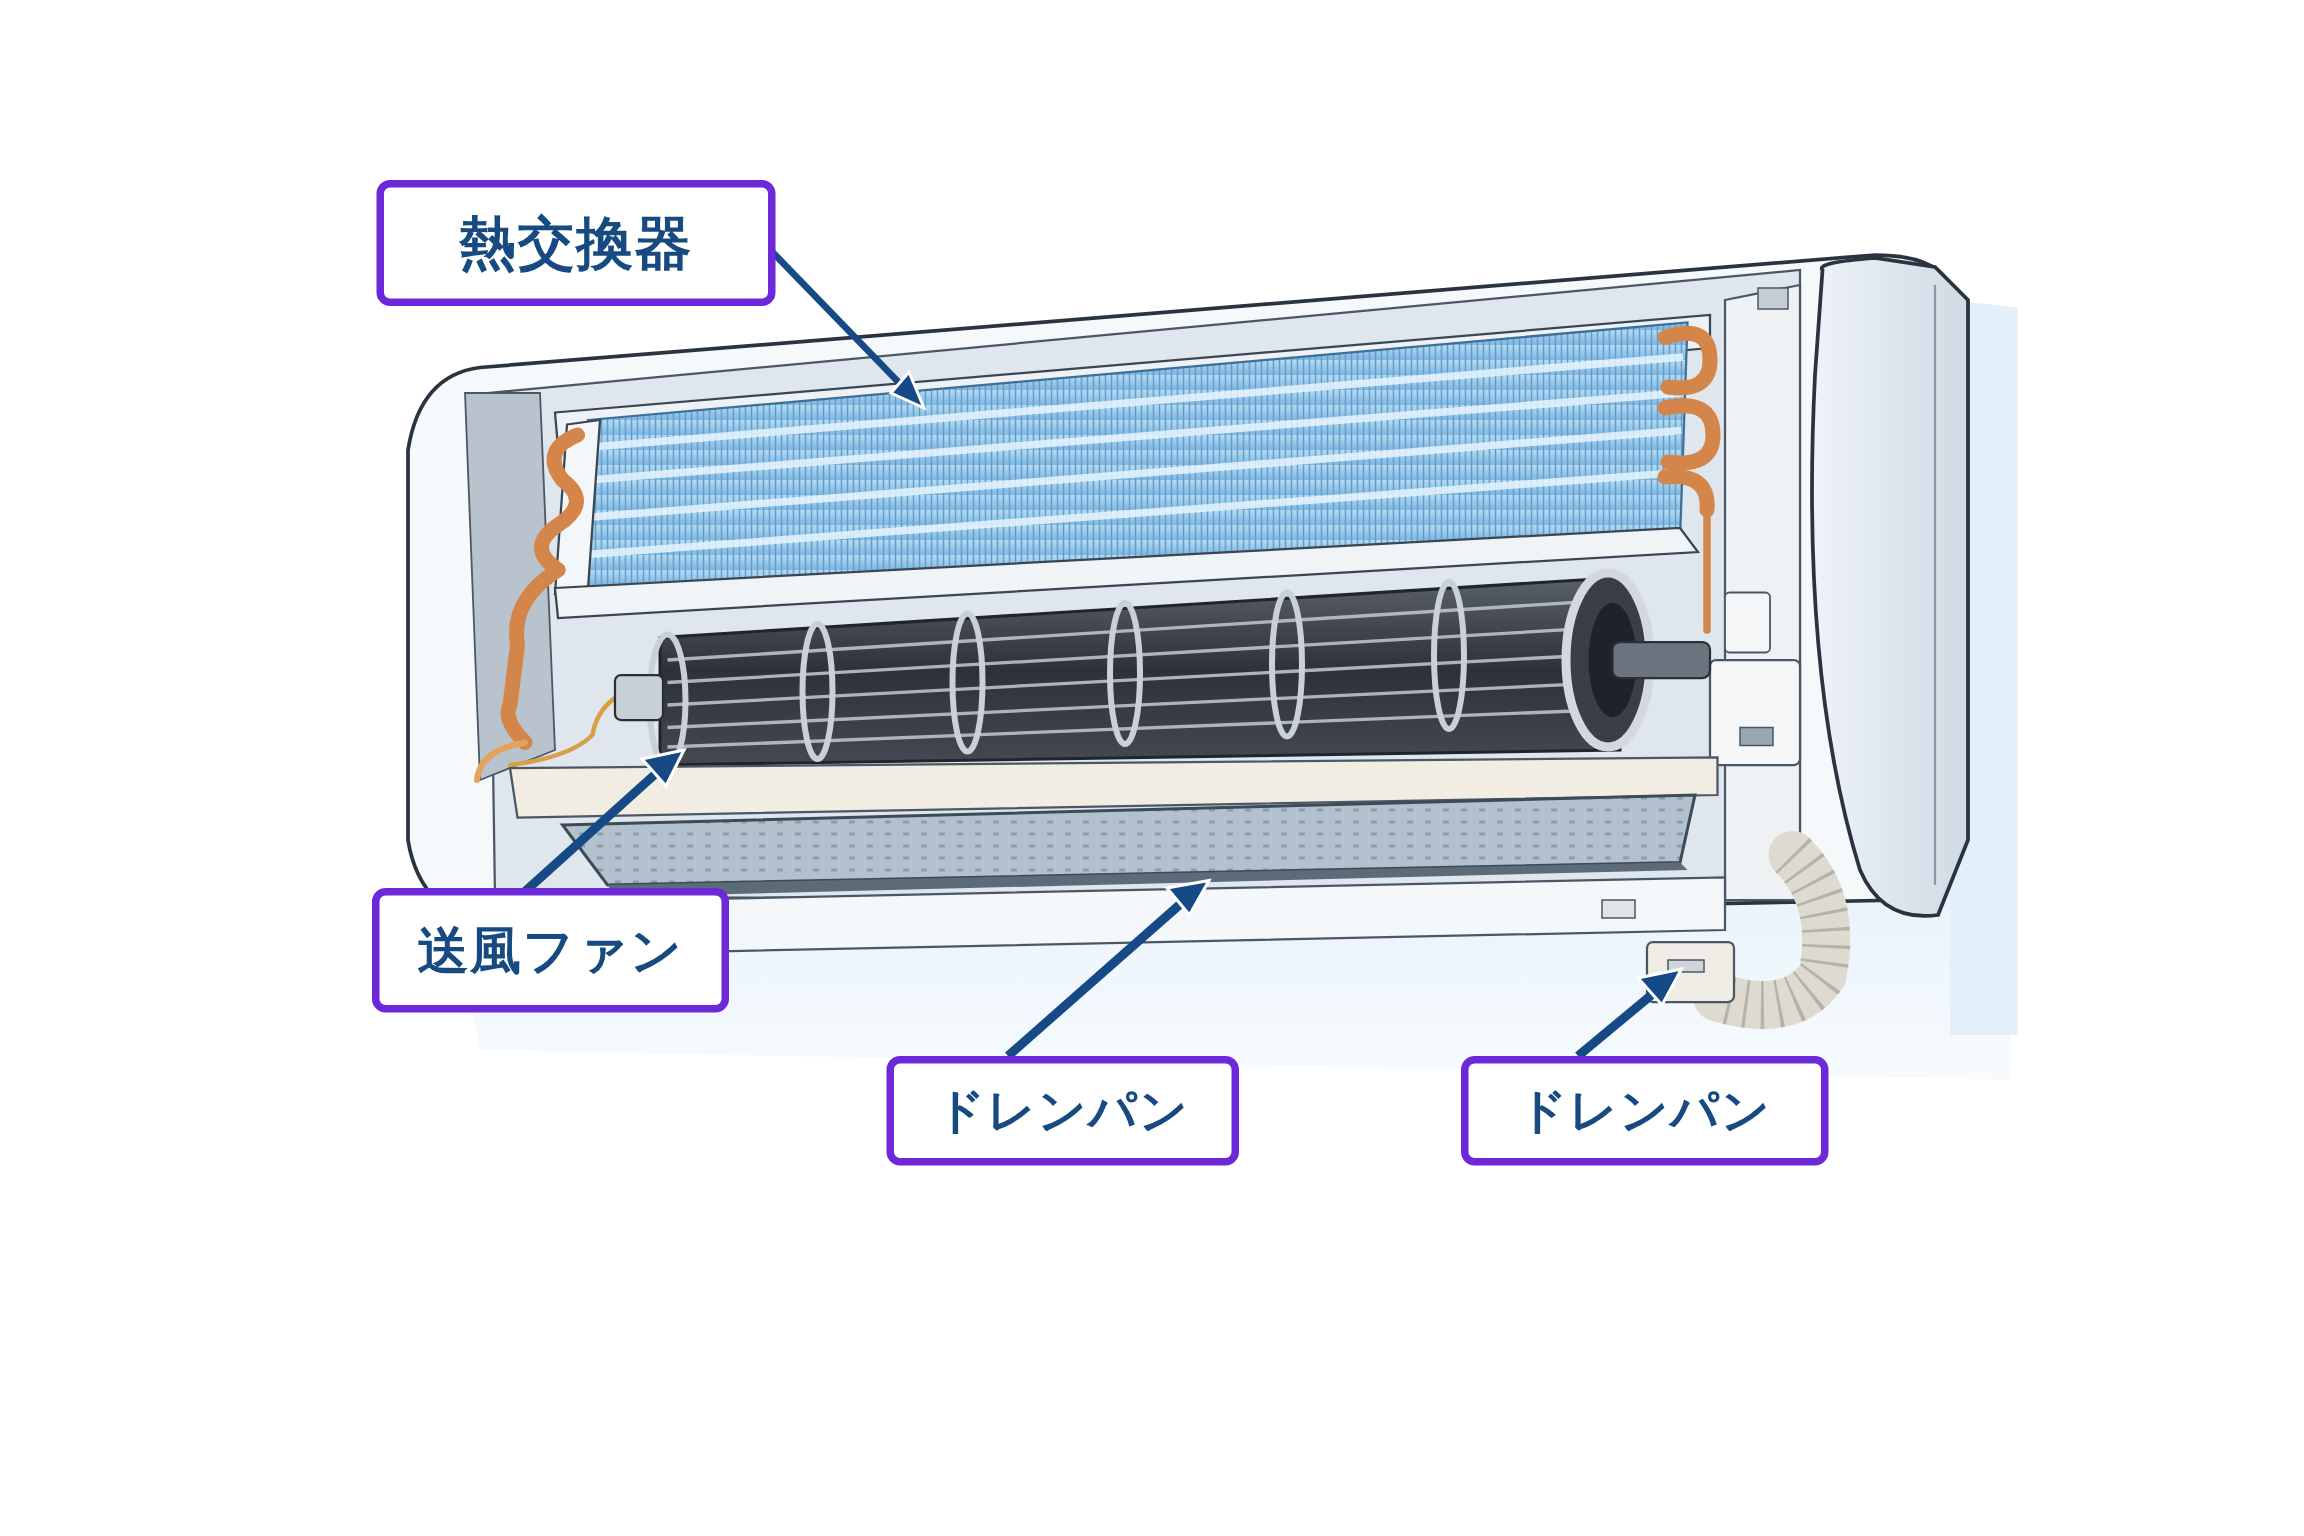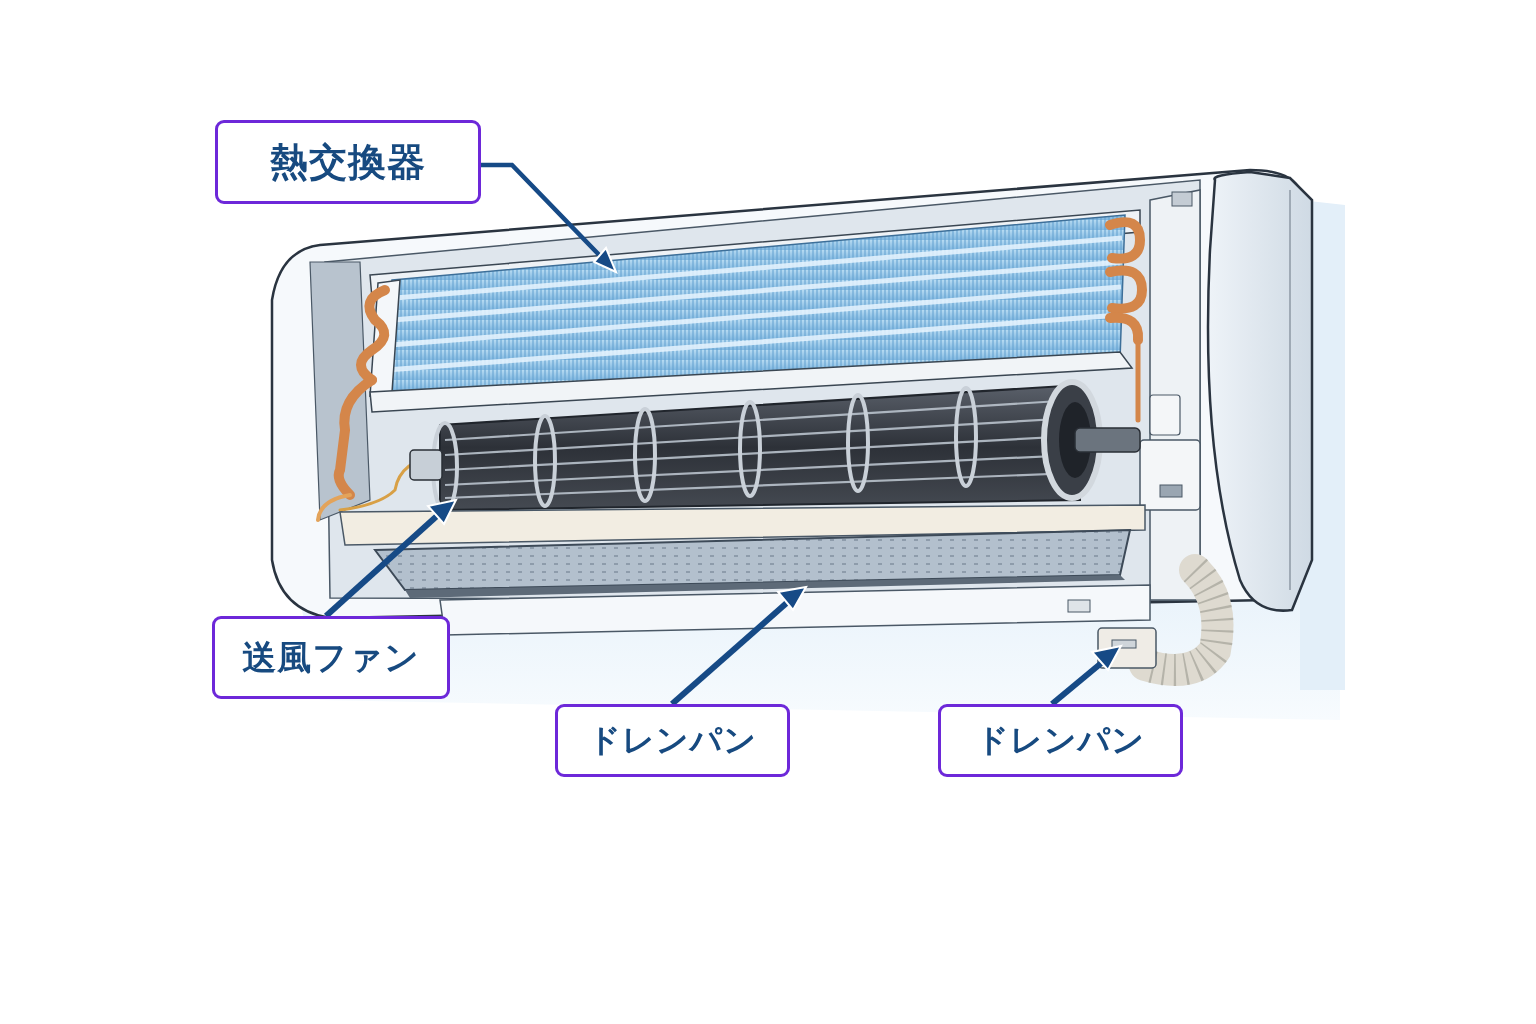--- a/index.html
+++ b/index.html
@@ -2,27 +2,28 @@
 <html><head>
   <meta charset="utf-8">
   <style>
     html, body { margin: 0; padding: 0; background: #ffffff; }
     body { width: 1536px; height: 1024px; position: relative; overflow: hidden;
            font-family: "DejaVu Sans", sans-serif; }
     #stage { position: absolute; left: 0; top: 0; width: 1536px; height: 1024px; }
     svg.illus { position: absolute; left: 0; top: 0; }
     .callout {
       position: absolute; box-sizing: border-box;
-      background: #ffffff; border: 3px solid #6d28d9; border-radius: 9px;
+      background: #ffffff; border: 5px solid #6d28d9; border-radius: 9px;
       color: #174a80; font-weight: bold;
       display: flex; align-items: center; justify-content: center;
       letter-spacing: 1px;
+      margin-left: 36px;
     }
     #label-heat-exchanger { left: 215px; top: 120px; width: 266px; height: 84px; font-size: 38px; }
-    #label-fan { left: 212px; top: 616px; width: 238px; height: 83px; font-size: 34px; }
+    #label-fan { left: 212px; top: 592px; width: 238px; height: 83px; font-size: 34px; }
     #label-drain-1 { left: 555px; top: 704px; width: 235px; height: 73px; font-size: 32px; }
     #label-drain-2 { left: 938px; top: 704px; width: 245px; height: 73px; font-size: 32px; }
   </style>
 </head>
 <body>
 
 <div id="stage">
 
   <svg class="illus" width="1536" height="1024" viewBox="0 0 1536 1024">
     <defs>

